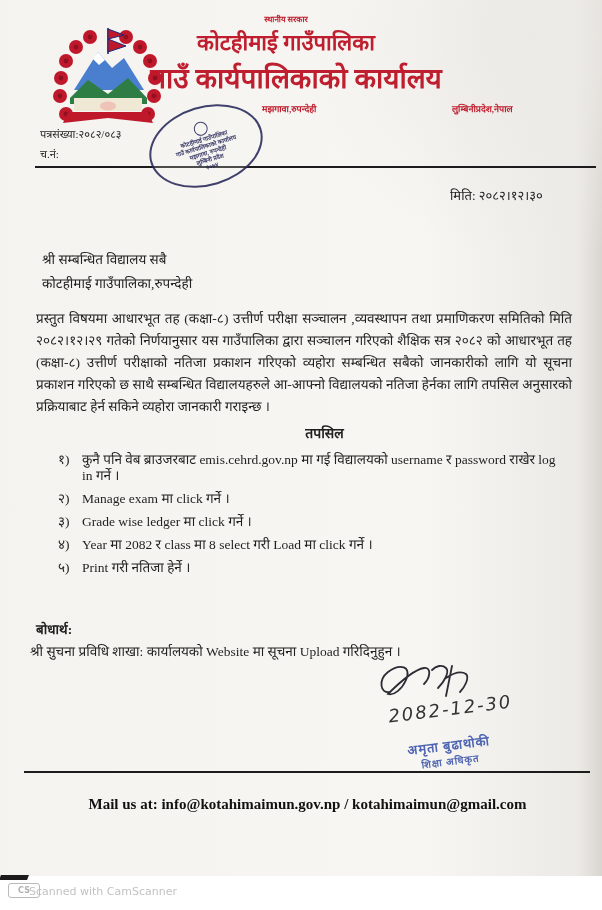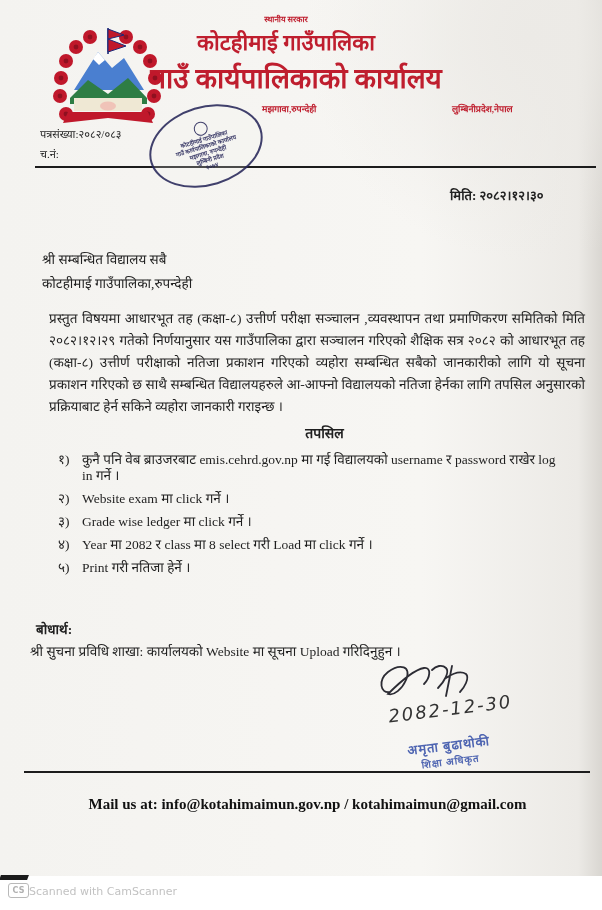--- a/index.html
+++ b/index.html
@@ -33,28 +33,28 @@
   .round-stamp {
     position:absolute; left:148px; top:106px; width:116px; height:80px;
     transform:rotate(-17deg);
     border:2px solid #28285a; border-radius:50%;
     display:flex; flex-direction:column; align-items:center; justify-content:center;
     color:#28285a; font-size:6px; font-weight:bold; line-height:7px; text-align:center;
     opacity:.88; background:rgba(244,243,240,.25);
   }
   .round-stamp .gear { width:14px; height:14px; border:1.5px solid #28285a; border-radius:50%; margin-bottom:1px; }
 
-  .date-line { position:absolute; left:450px; top:186px; font-size:13px; color:#222;font-weight:bold; }
+  .date-line { position:absolute; left:450px; top:186px; font-size:13px; color:#222; }
   .subject   { position:absolute; left:0; right:0; top:212px; font-size:13.5px; color:#222; text-align:center; }
 
   .addr1 { position:absolute; left:42px; top:250px; font-size:13.5px; color:#222; }
   .addr2 { position:absolute; left:42px; top:274px; font-size:13.5px; color:#222;text-align:center; }
 
   .body-par {
-    position:absolute; left:49px; width:536px; top:308px;
+    position:absolute; left:36px; width:536px; top:308px;
     font-size:13.5px; line-height:22px; color:#1f1f1f; text-align:justify;
   }
   .tapasil { position:absolute; left:0; right:0; top:423px; text-align:center; font-size:14px; font-weight:bold; color:#1f1f1f;margin-left:47px; }
 
   .steps { position:absolute; left:58px; top:452px; width:510px; list-style:none; }
   .steps li { display:flex; margin-bottom:7px; font-size:13.5px; color:#1f1f1f; line-height:16px; }
   .steps .num { width:24px; flex:0 0 24px; }
 
   .bodh-h  { position:absolute; left:30px; top:620px; font-size:13.5px; font-weight:bold; color:#1f1f1f;margin-left:6px; }
   .bodh-l  { position:absolute; left:30px; top:642px; font-size:13.5px; color:#1f1f1f; }
@@ -70,21 +70,21 @@
   }
   .blue-stamp .name  { font-size:13px; letter-spacing:1px; }
   .blue-stamp .title { font-size:10px; letter-spacing:1px; }
 
   .foot-rule { position:absolute; left:24px; right:12px; top:771px; height:2px; background:#1c1c1c; }
   .mail-line { position:absolute; left:13px; right:0; top:796px; text-align:center;
                font-size:15px; font-weight:bold; color:#111; }
 
   .scan-bar  { position:absolute; left:0; right:0; bottom:0; height:34px; background:#ffffff; }
   .scan-mark { position:absolute; left:0; top:875px; width:28px; height:5px; background:#1b1b1b; transform:skewX(-20deg); }
-  .cs-badge  { position:absolute; left:8px; top:883px; width:21px; height:15px; border:1.5px solid #b9b9b9;
+  .cs-badge  { position:absolute; left:8px; top:883px; width:32px; height:15px; border:1.5px solid #b9b9b9;
                border-radius:3px; color:#b0b0b0; font-family:"DejaVu Sans",sans-serif;
                font-size:8px; font-weight:bold; display:flex; align-items:center; justify-content:center; }
   .cs-text   { position:absolute; left:29px; top:885px; font-size:11px; color:#c2c2c2;
                font-family:"DejaVu Sans",sans-serif; }
 </style>
 </head>
 <body>
 
 <div class="page">
 
@@ -163,21 +163,21 @@
 
   <div class="tapasil">तपसिल</div>
 
   <ol class="steps">
     <li>
       <span class="num">१)</span>
       <span>कुनै पनि वेब ब्राउजरबाट emis.cehrd.gov.np मा गई विद्यालयको username र password राखेर log in गर्ने ।</span>
     </li>
     <li>
       <span class="num">२)</span>
-      <span>Website exam मा click गर्ने ।</span>
+      <span>Manage exam मा click गर्ने ।</span>
     </li>
     <li>
       <span class="num">३)</span>
       <span>Grade wise ledger मा click गर्ने ।</span>
     </li>
     <li>
       <span class="num">४)</span>
       <span>Year मा 2082 र class मा 8 select गरी Load मा click गर्ने ।</span>
     </li>
     <li>

